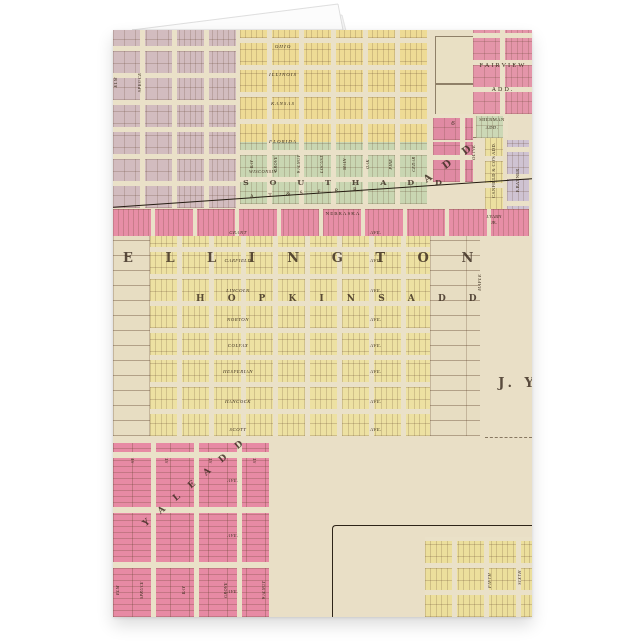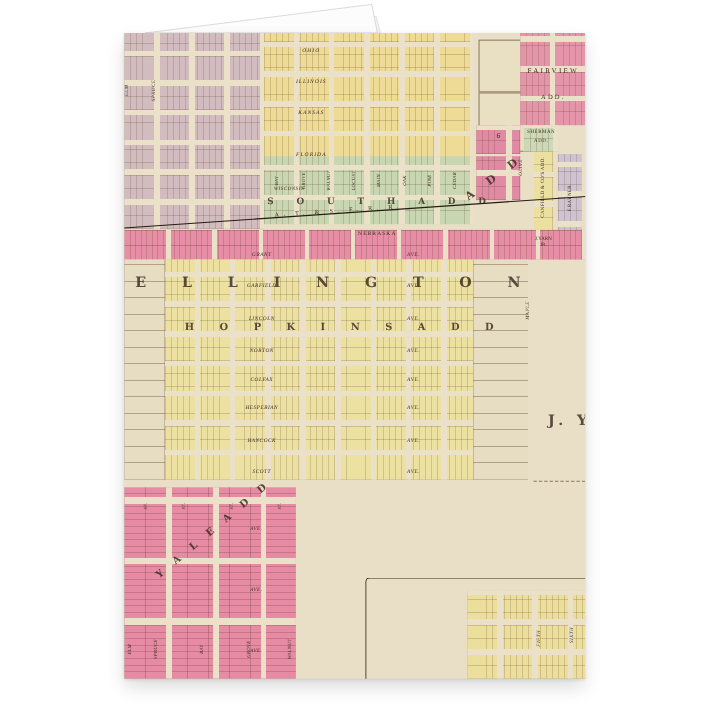--- a/index.html
+++ b/index.html
@@ -82,21 +82,21 @@
     <div id="labels">
         <div class="lbl it" style="left: 130px; top: 14px; width: 80px; font-size: 5px; letter-spacing: 1px;">OHIO</div>
         <div class="lbl it" style="left: 130px; top: 42px; width: 80px; font-size: 5px; letter-spacing: 1px;">ILLINOIS</div>
         <div class="lbl it" style="left: 130px; top: 71px; width: 80px; font-size: 5px; letter-spacing: 1px;">KANSAS</div>
         <div class="lbl it" style="left: 130px; top: 109px; width: 80px; font-size: 5px; letter-spacing: 1px;">FLORIDA</div>
         <div class="lbl it" style="left: 110px; top: 140px; width: 80px; font-size: 4.5px; letter-spacing: 0.5px;">WISCONSIN</div>
         <div class="lbl" style="left: 190px; top: 181px; width: 80px; font-size: 5px; letter-spacing: 1px;">NEBRASKA</div>
         <div class="lbl" style="left: 100px; top: 160px; width: 190px; font-size: 5.5px; letter-spacing: 4px; transform: rotate(-3.9deg);">A. T. &amp; S. F. R. R.</div>
         <div class="lbl big" style="left: 10px; top: 185px; width: 330px; font-size: 13px; letter-spacing: 14px; margin-top: 36px;">E L L I N G T O N</div>
         <div class="lbl big" style="left: 130px; top: 148px; width: 180px; font-size: 8px; letter-spacing: 9px;">S O U T H   A D D</div>
-        <div class="lbl big" style="left: 55px; top: 264px; width: 250px; font-size: 9px; letter-spacing: 10px;">H O P K I N S   A D D</div>
+        <div class="lbl big" style="left: 55px; top: 264px; width: 250px; font-size: 9px; letter-spacing: 10px; padding-left: 28px;">H O P K I N S   A D D</div>
         <div class="lbl big" style="left: 18px; top: 455px; width: 110px; font-size: 9px; letter-spacing: 5px; transform: rotate(-40deg);">Y A L E   A D D</div>
         <div class="lbl big" style="left: 306px; top: 128px; width: 60px; font-size: 10px; letter-spacing: 6px; transform: rotate(-36deg);">A D D</div>
         <div class="lbl big" style="left: 385px; top: 346px; width: 40px; font-size: 13px; letter-spacing: 4px;">J. Y</div>
         <div class="lbl" style="left: 362px; top: 32px; width: 56px; font-size: 6.5px; letter-spacing: 2px;">FAIRVIEW</div>
         <div class="lbl" style="left: 370px; top: 56px; width: 40px; font-size: 6px; letter-spacing: 2px;">ADD.</div>
         <div class="lbl" style="left: 363px; top: 88px; width: 32px; font-size: 4.5px; letter-spacing: 0.5px;">SHERMAN</div>
         <div class="lbl" style="left: 363px; top: 96px; width: 32px; font-size: 4.5px; letter-spacing: 0.5px;">ADD.</div>
         <div class="lbl" style="left: 340px; top: 138px; width: 82px; font-size: 4.5px; letter-spacing: 0.3px; transform: rotate(-90deg);">CANFIELD &amp; CO'S ADD.</div>
         <div class="lbl" style="left: 368px; top: 185px; width: 26px; font-size: 4.5px; letter-spacing: 0px;">J.YARN</div>
         <div class="lbl" style="left: 368px; top: 191px; width: 26px; font-size: 4.5px; letter-spacing: 0px;">JR.</div>

